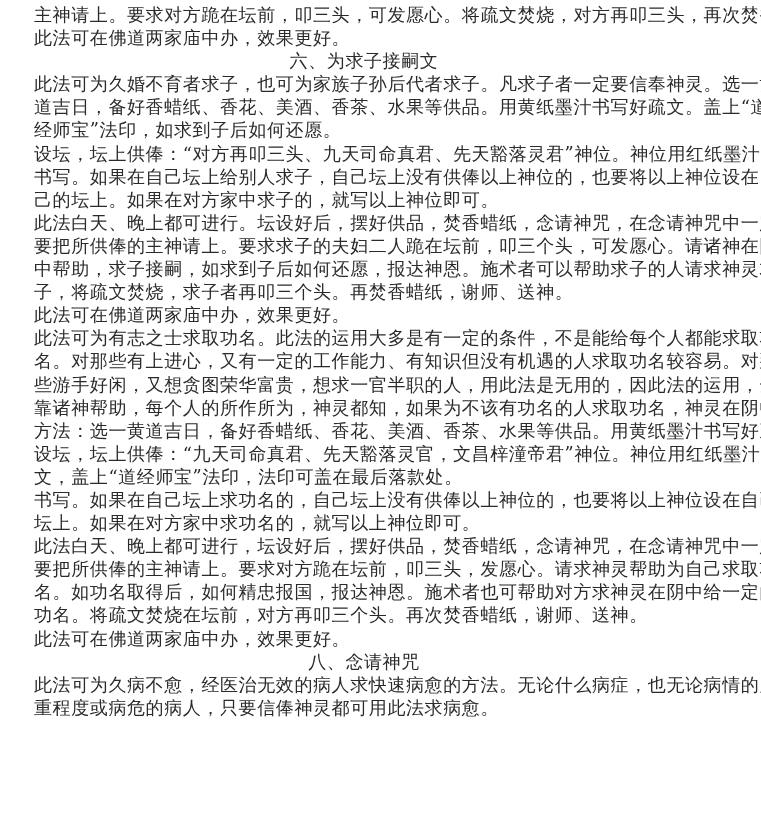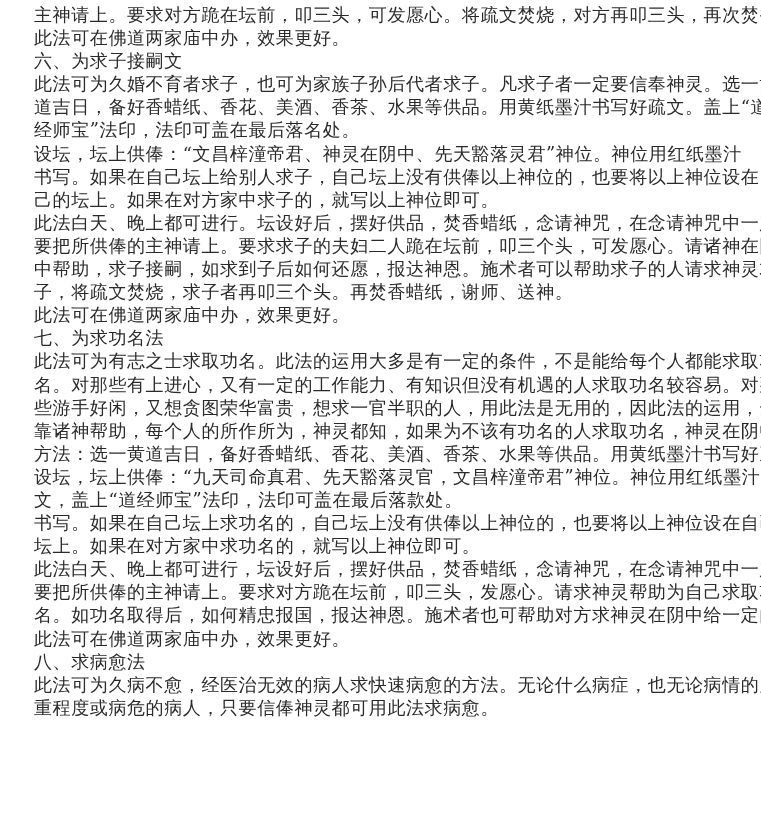--- a/index.html
+++ b/index.html
@@ -8,50 +8,50 @@
     position: absolute;
     left: 34px;
     top: 3px;
     width: 660px;
     font-family: "DejaVu Serif", "Liberation Serif", serif;
     font-size: 18px;
     line-height: 23.1px;
     color: #2a2a2a;
   }
   .line { display: block; white-space: nowrap; height: 23.1px; letter-spacing: 0.6px; }
-  .heading { display: block; white-space: nowrap; height: 23.1px; letter-spacing: 0.6px; }
+  .heading { display: block; white-space: nowrap; height: 23.1px; letter-spacing: 0.6px; text-align: center; }
 </style>
 </head>
 <body>
 
 <div class="page">
   <span class="line">主神请上。要求对方跪在坛前，叩三头，可发愿心。将疏文焚烧，对方再叩三头，再次焚香</span>
   <span class="line">此法可在佛道两家庙中办，效果更好。</span>
   <span class="heading">六、为求子接嗣文</span>
   <span class="line">此法可为久婚不育者求子，也可为家族子孙后代者求子。凡求子者一定要信奉神灵。选一黄</span>
   <span class="line">道吉日，备好香蜡纸、香花、美酒、香茶、水果等供品。用黄纸墨汁书写好疏文。盖上“道</span>
-  <span class="line">经师宝”法印，法印可盖在最后落名处。</span>
-  <span class="line">设坛，坛上供俸：“文昌梓潼帝君、神灵在阴中、先天豁落灵君”神位。神位用红纸墨汁</span>
+  <span class="line">经师宝”法印，如求到子后如何还愿。</span>
+  <span class="line">设坛，坛上供俸：“对方再叩三头、九天司命真君、先天豁落灵君”神位。神位用红纸墨汁</span>
   <span class="line">书写。如果在自己坛上给别人求子，自己坛上没有供俸以上神位的，也要将以上神位设在自</span>
   <span class="line">己的坛上。如果在对方家中求子的，就写以上神位即可。</span>
   <span class="line">此法白天、晚上都可进行。坛设好后，摆好供品，焚香蜡纸，念请神咒，在念请神咒中一定</span>
   <span class="line">要把所供俸的主神请上。要求求子的夫妇二人跪在坛前，叩三个头，可发愿心。请诸神在阴</span>
   <span class="line">中帮助，求子接嗣，如求到子后如何还愿，报达神恩。施术者可以帮助求子的人请求神灵求</span>
   <span class="line">子，将疏文焚烧，求子者再叩三个头。再焚香蜡纸，谢师、送神。</span>
   <span class="line">此法可在佛道两家庙中办，效果更好。</span>
-  <span class="heading">七、为求功名法</span>
   <span class="line">此法可为有志之士求取功名。此法的运用大多是有一定的条件，不是能给每个人都能求取功</span>
   <span class="line">名。对那些有上进心，又有一定的工作能力、有知识但没有机遇的人求取功名较容易。对那</span>
   <span class="line">些游手好闲，又想贪图荣华富贵，想求一官半职的人，用此法是无用的，因此法的运用，全</span>
   <span class="line">靠诸神帮助，每个人的所作所为，神灵都知，如果为不该有功名的人求取功名，神灵在阴中</span>
   <span class="line">方法：选一黄道吉日，备好香蜡纸、香花、美酒、香茶、水果等供品。用黄纸墨汁书写好疏</span>
   <span class="line">设坛，坛上供俸：“九天司命真君、先天豁落灵官，文昌梓潼帝君”神位。神位用红纸墨汁</span>
   <span class="line">文，盖上“道经师宝”法印，法印可盖在最后落款处。</span>
   <span class="line">书写。如果在自己坛上求功名的，自己坛上没有供俸以上神位的，也要将以上神位设在自己</span>
   <span class="line">坛上。如果在对方家中求功名的，就写以上神位即可。</span>
   <span class="line">此法白天、晚上都可进行，坛设好后，摆好供品，焚香蜡纸，念请神咒，在念请神咒中一定</span>
   <span class="line">要把所供俸的主神请上。要求对方跪在坛前，叩三头，发愿心。请求神灵帮助为自己求取功</span>
   <span class="line">名。如功名取得后，如何精忠报国，报达神恩。施术者也可帮助对方求神灵在阴中给一定的</span>
+  <span class="line">功名。将疏文焚烧在坛前，对方再叩三个头。再次焚香蜡纸，谢师、送神。</span>
   <span class="line">此法可在佛道两家庙中办，效果更好。</span>
-  <span class="heading">八、求病愈法</span>
+  <span class="heading">八、念请神咒</span>
   <span class="line">此法可为久病不愈，经医治无效的病人求快速病愈的方法。无论什么病症，也无论病情的严</span>
   <span class="line">重程度或病危的病人，只要信俸神灵都可用此法求病愈。</span>
 </div>
 
 </body></html>

